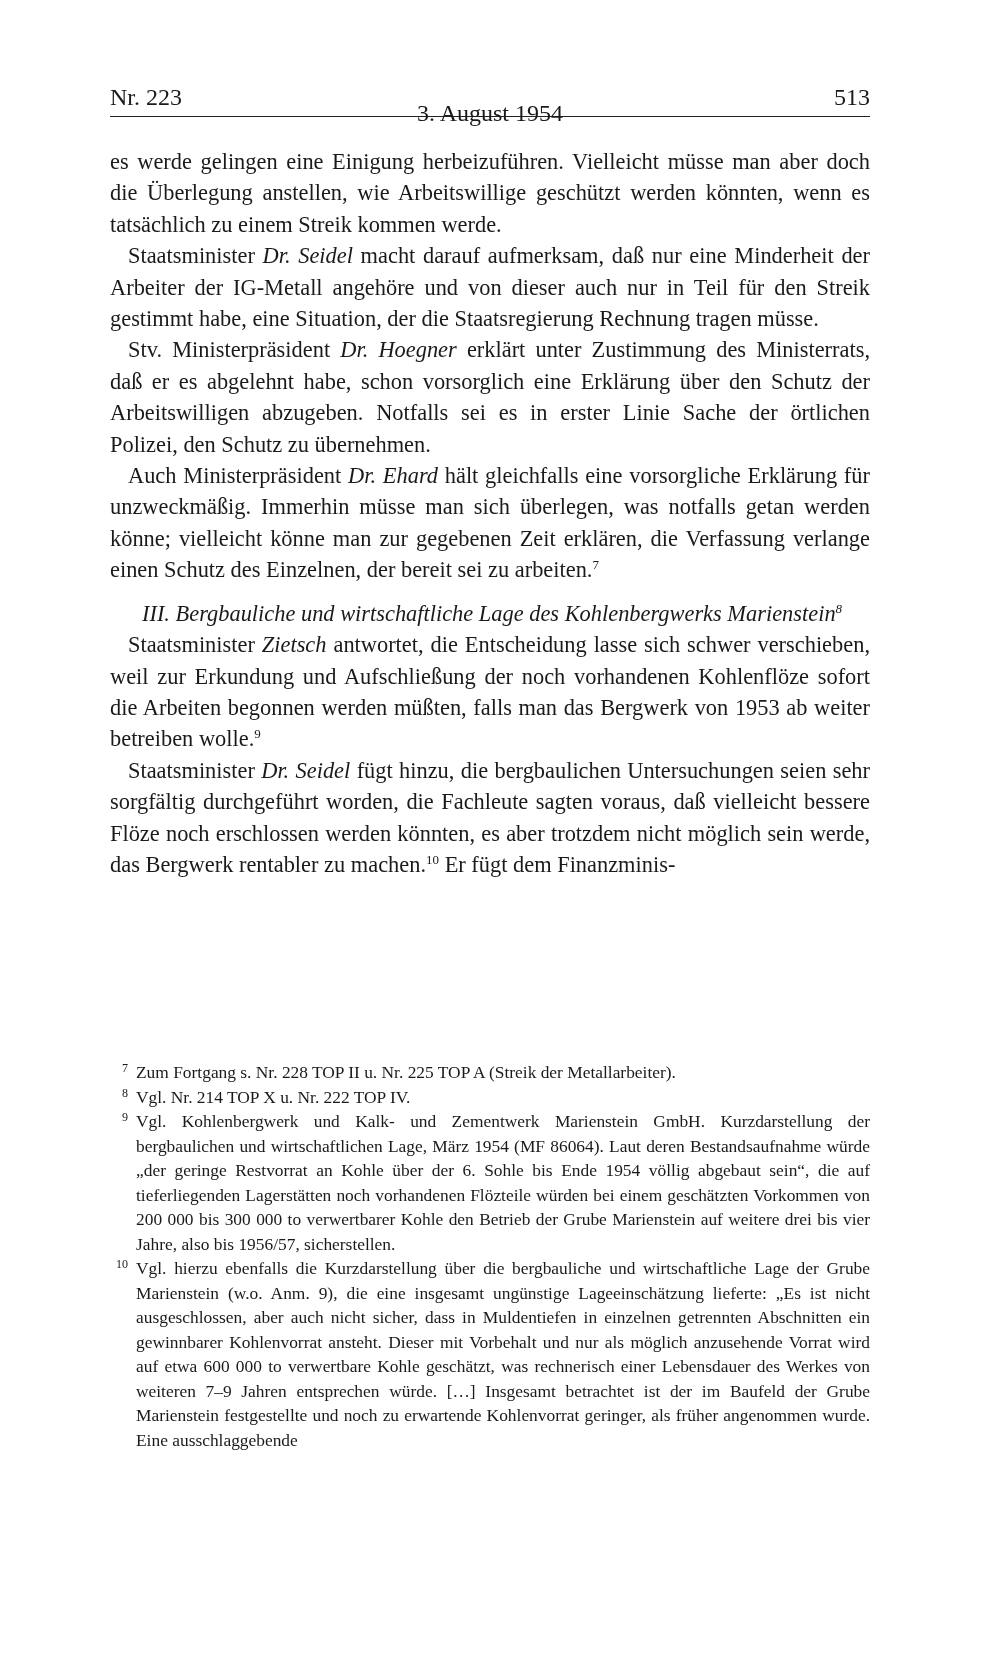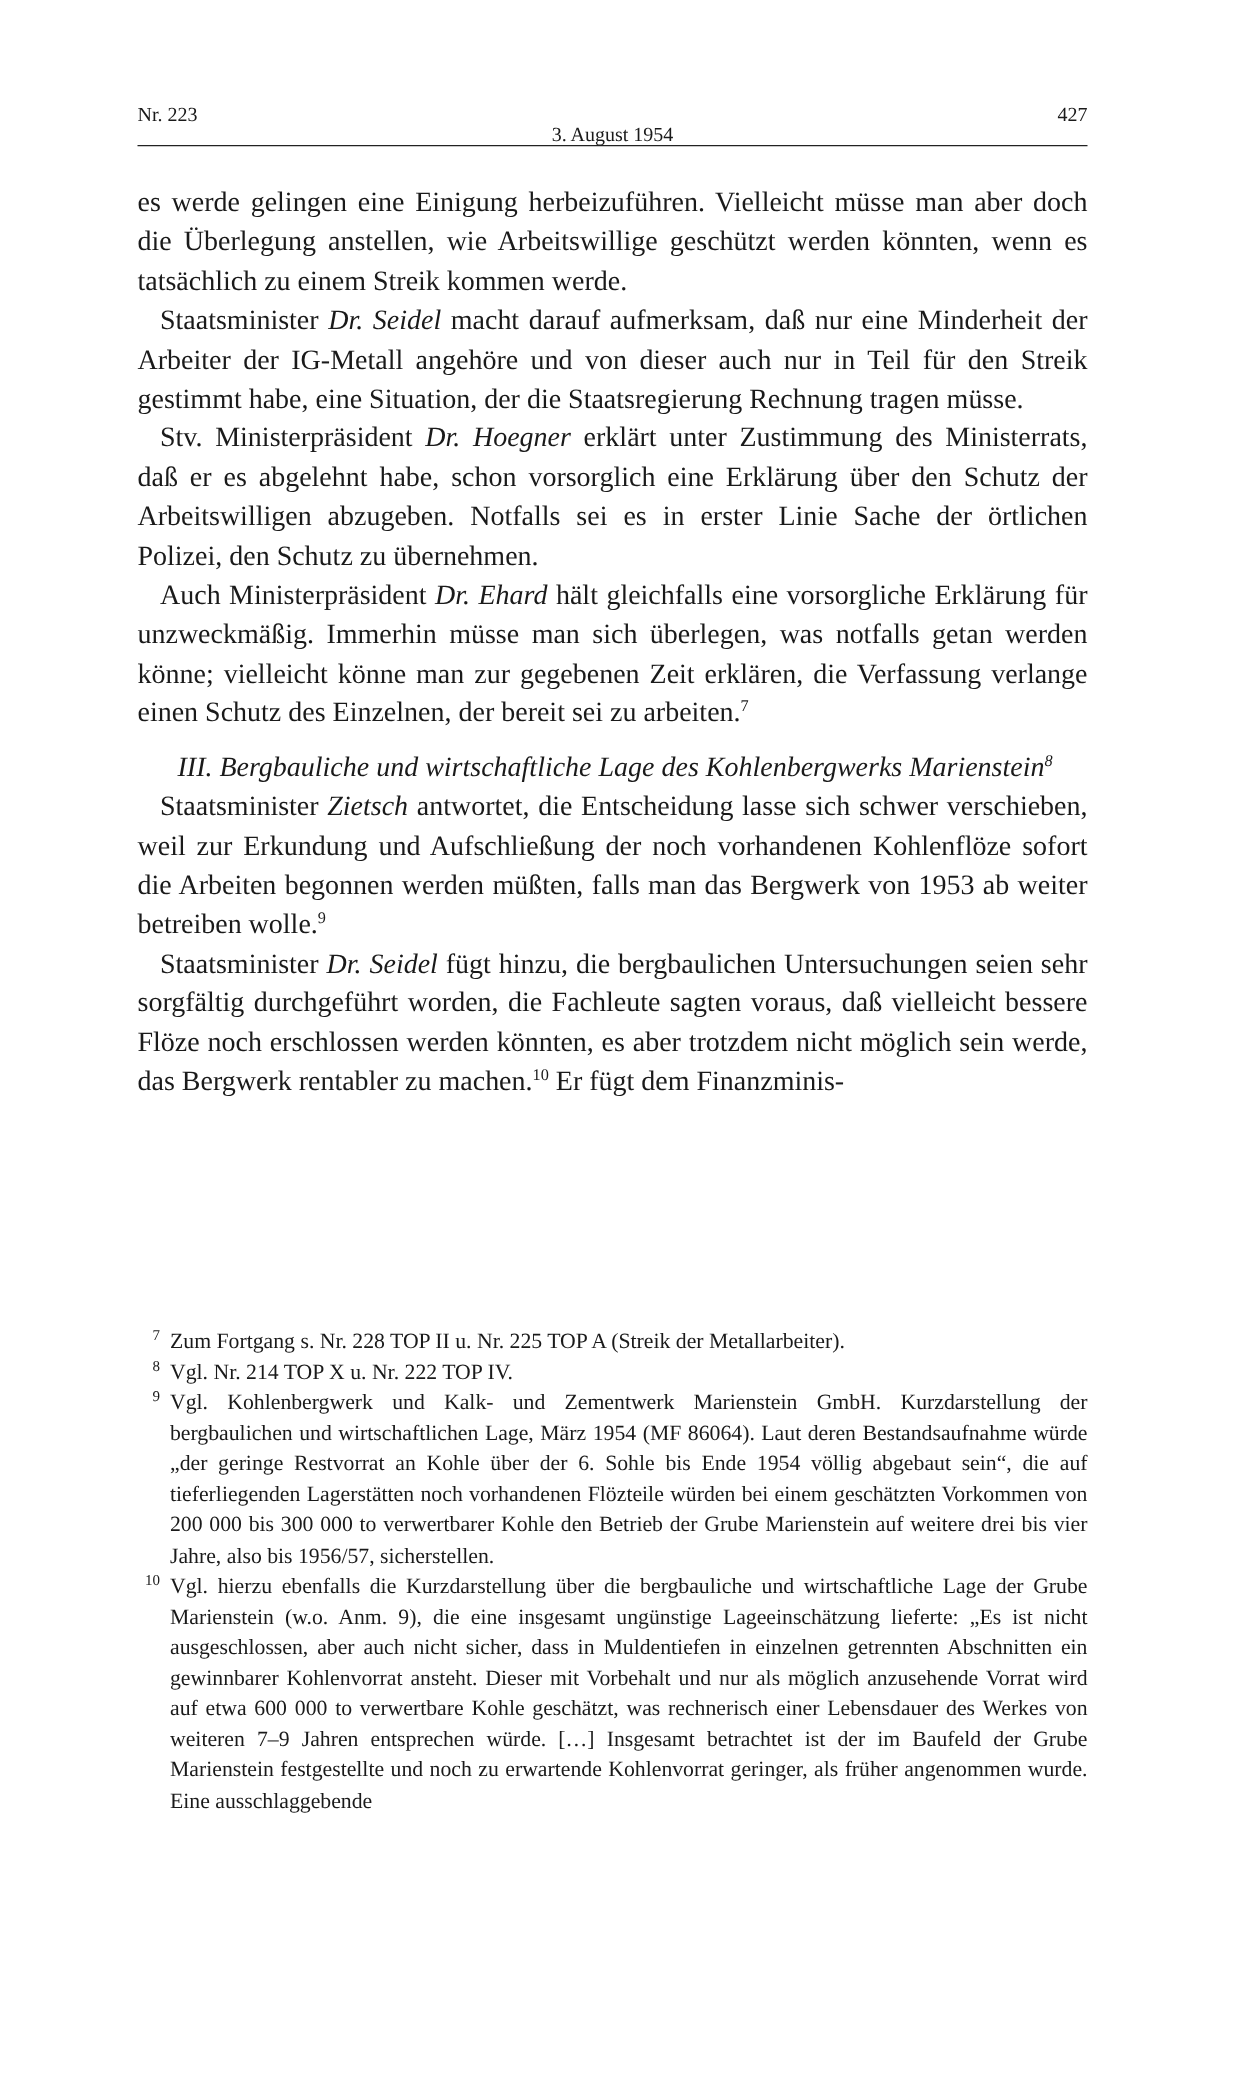--- a/index.html
+++ b/index.html
@@ -3,21 +3,21 @@
   <meta charset="utf-8">
   <style>
     html, body { margin: 0; padding: 0; background: #ffffff; }
     body {
       width: 1000px; height: 1666px; position: relative; overflow: hidden;
       font-family: "Liberation Serif", "DejaVu Serif", serif; color: #1a1a1a;
     }
     .page { position: absolute; left: 110px; top: 0; width: 760px; }
     .header {
       position: absolute; top: 84px; left: 0; width: 760px; height: 32px;
-      border-bottom: 1.3px solid #222; font-size: 16px;
+      border-bottom: 1.3px solid #222; font-size: 24px;
     }
     .header .left { position: absolute; left: 0; top: 0; }
     .header .center { position: absolute; left: 0; right: 0; top: 16px; text-align: center; }
     .header .right { position: absolute; right: 0; top: 0; }
     .body { position: absolute; top: 146px; left: 0; width: 760px; font-size: 22.4px; line-height: 31.4px; }
     .body p { margin: 0; text-align: justify; text-indent: 18px; }
     .body p.first { text-indent: 0; }
     .body p.heading { text-indent: 0; font-style: italic; margin-top: 12px; margin-left: 32px; }
     .body p.noindent { text-indent: 0; }
     em { font-style: italic; }
@@ -26,21 +26,21 @@
     .fn { position: relative; padding-left: 26px; text-align: justify; margin: 0; }
     .fn .num { position: absolute; left: 0; top: -4px; font-size: 12px; width: 18px; text-align: right; }
   </style>
 </head>
 <body>
 
 <div class="page">
   <div class="header">
     <span class="left">Nr. 223</span>
     <span class="center">3. August 1954</span>
-    <span class="right">427</span>
+    <span class="right">513</span>
   </div>
 
   <div class="body">
     <p class="first">es werde gelingen eine Einigung herbeizuführen. Vielleicht müsse man aber doch die Überlegung anstellen, wie Arbeitswillige geschützt werden könnten, wenn es tatsächlich zu einem Streik kommen werde.</p>
     <p><span>Staatsminister </span><em>Dr. Seidel</em><span> macht darauf aufmerksam, daß nur eine Minderheit der Arbeiter der IG-Metall angehöre und von dieser auch nur in Teil für den Streik gestimmt habe, eine Situation, der die Staatsregierung Rechnung tragen müsse.</span></p>
     <p><span>Stv. Ministerpräsident </span><em>Dr. Hoegner</em><span> erklärt unter Zustimmung des Ministerrats, daß er es abgelehnt habe, schon vorsorglich eine Erklärung über den Schutz der Arbeitswilligen abzugeben. Notfalls sei es in erster Linie Sache der örtlichen Polizei, den Schutz zu übernehmen.</span></p>
     <p><span>Auch Ministerpräsident </span><em>Dr. Ehard</em><span> hält gleichfalls eine vorsorgliche Erklärung für unzweckmäßig. Immerhin müsse man sich überlegen, was notfalls getan werden könne; vielleicht könne man zur gegebenen Zeit erklären, die Verfassung verlange einen Schutz des Einzelnen, der bereit sei zu arbeiten.</span><sup>7</sup></p>
     <p class="heading"><span>III. Bergbauliche und wirtschaftliche Lage des Kohlenbergwerks Marienstein</span><sup>8</sup></p>
     <p><span>Staatsminister </span><em>Zietsch</em><span> antwortet, die Entscheidung lasse sich schwer verschieben, weil zur Erkundung und Aufschließung der noch vorhandenen Kohlenflöze sofort die Arbeiten begonnen werden müßten, falls man das Bergwerk von 1953 ab weiter betreiben wolle.</span><sup>9</sup></p>
     <p><span>Staatsminister </span><em>Dr. Seidel</em><span> fügt hinzu, die bergbaulichen Untersuchungen seien sehr sorgfältig durchgeführt worden, die Fachleute sagten voraus, daß vielleicht bessere Flöze noch erschlossen werden könnten, es aber trotzdem nicht möglich sein werde, das Bergwerk rentabler zu machen.</span><sup>10</sup><span> Er fügt dem Finanzminis-</span></p>

